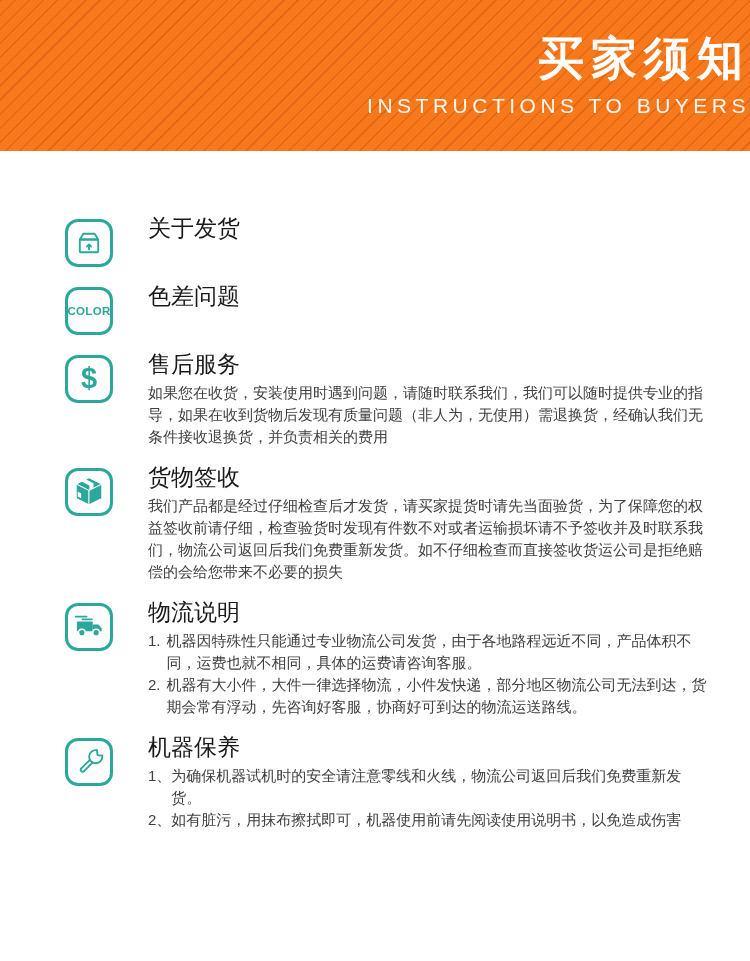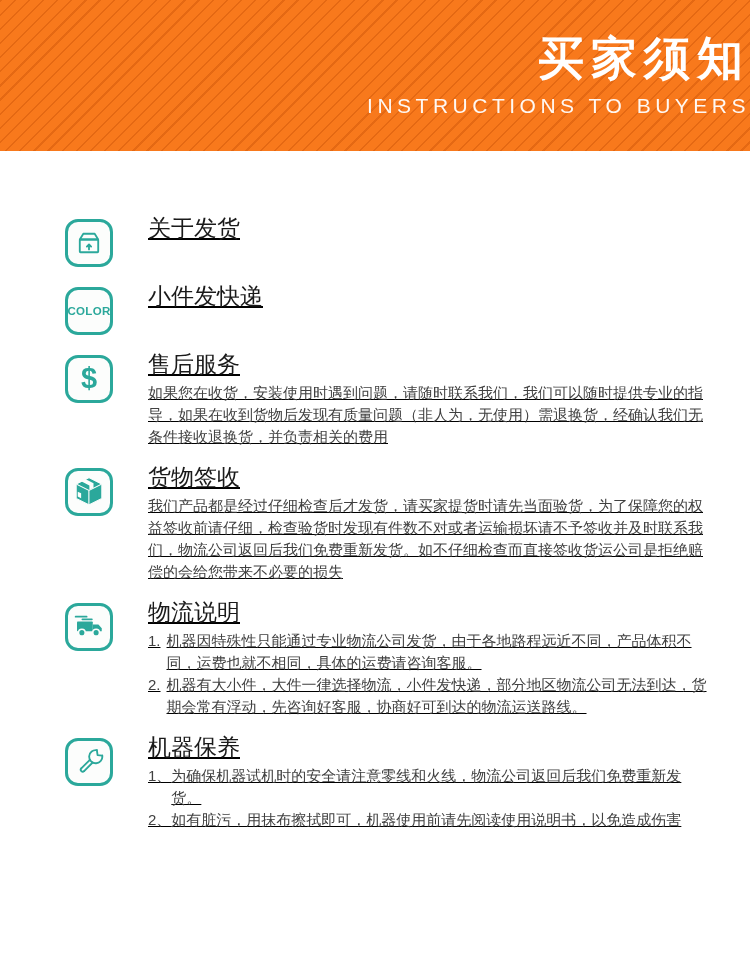--- a/index.html
+++ b/index.html
@@ -29,21 +29,21 @@
   main { padding:64px 40px 0 65px; }
   section.notice { display:flex; align-items:flex-start; margin-bottom:16px; }
   .icon-box {
     flex:0 0 auto; width:48px; height:48px; margin-top:4px;
     border:3px solid #2ba89b; border-radius:13px; background:#fcfdfc;
     display:flex; align-items:center; justify-content:center; color:#2ba89b;
   }
   .icon-box svg { display:block; }
   .color-word { font-size:11.5px; font-weight:700; letter-spacing:0.3px; color:#2ba89b; }
   .dollar { font-size:29px; font-weight:700; color:#2ba89b; line-height:1; padding-bottom:2px; }
-  .content { flex:1; margin-left:35px; min-width:0;text-decoration:underline; }
+  .content { flex:1; margin-left:35px; min-width:0; }
   .content h2 {
     margin:0 0 5px 0; font-size:23px; font-weight:400; color:#1a1a1a; line-height:26px;
   }
   .content p.body { margin:0; font-size:15px; line-height:22px; color:#404040; }
   ol.plist { margin:0; padding:0; list-style:none; font-size:15px; line-height:22px; color:#404040; }
   ol.plist li { display:flex; }
   ol.plist .marker { flex:0 0 auto; white-space:pre; }
   ol.plist.dot-markers .marker { margin-right:6px; }
   ol.plist .txt { flex:1; min-width:0; }
 </style>
@@ -70,21 +70,21 @@
       <div class="content">
         <h2>关于发货</h2>
       </div>
     </section>
 
     <section class="notice">
       <div class="icon-box">
         <span class="color-word">COLOR</span>
       </div>
       <div class="content">
-        <h2>小件发快递</h2>
+        <h2>色差问题</h2>
       </div>
     </section>
 
     <section class="notice">
       <div class="icon-box">
         <span class="dollar">$</span>
       </div>
       <div class="content">
         <h2>售后服务</h2>
         <p class="body">如果您在收货，安装使用时遇到问题，请随时联系我们，我们可以随时提供专业的指导，如果在收到货物后发现有质量问题（非人为，无使用）需退换货，经确认我们无条件接收退换货，并负责相关的费用</p>

